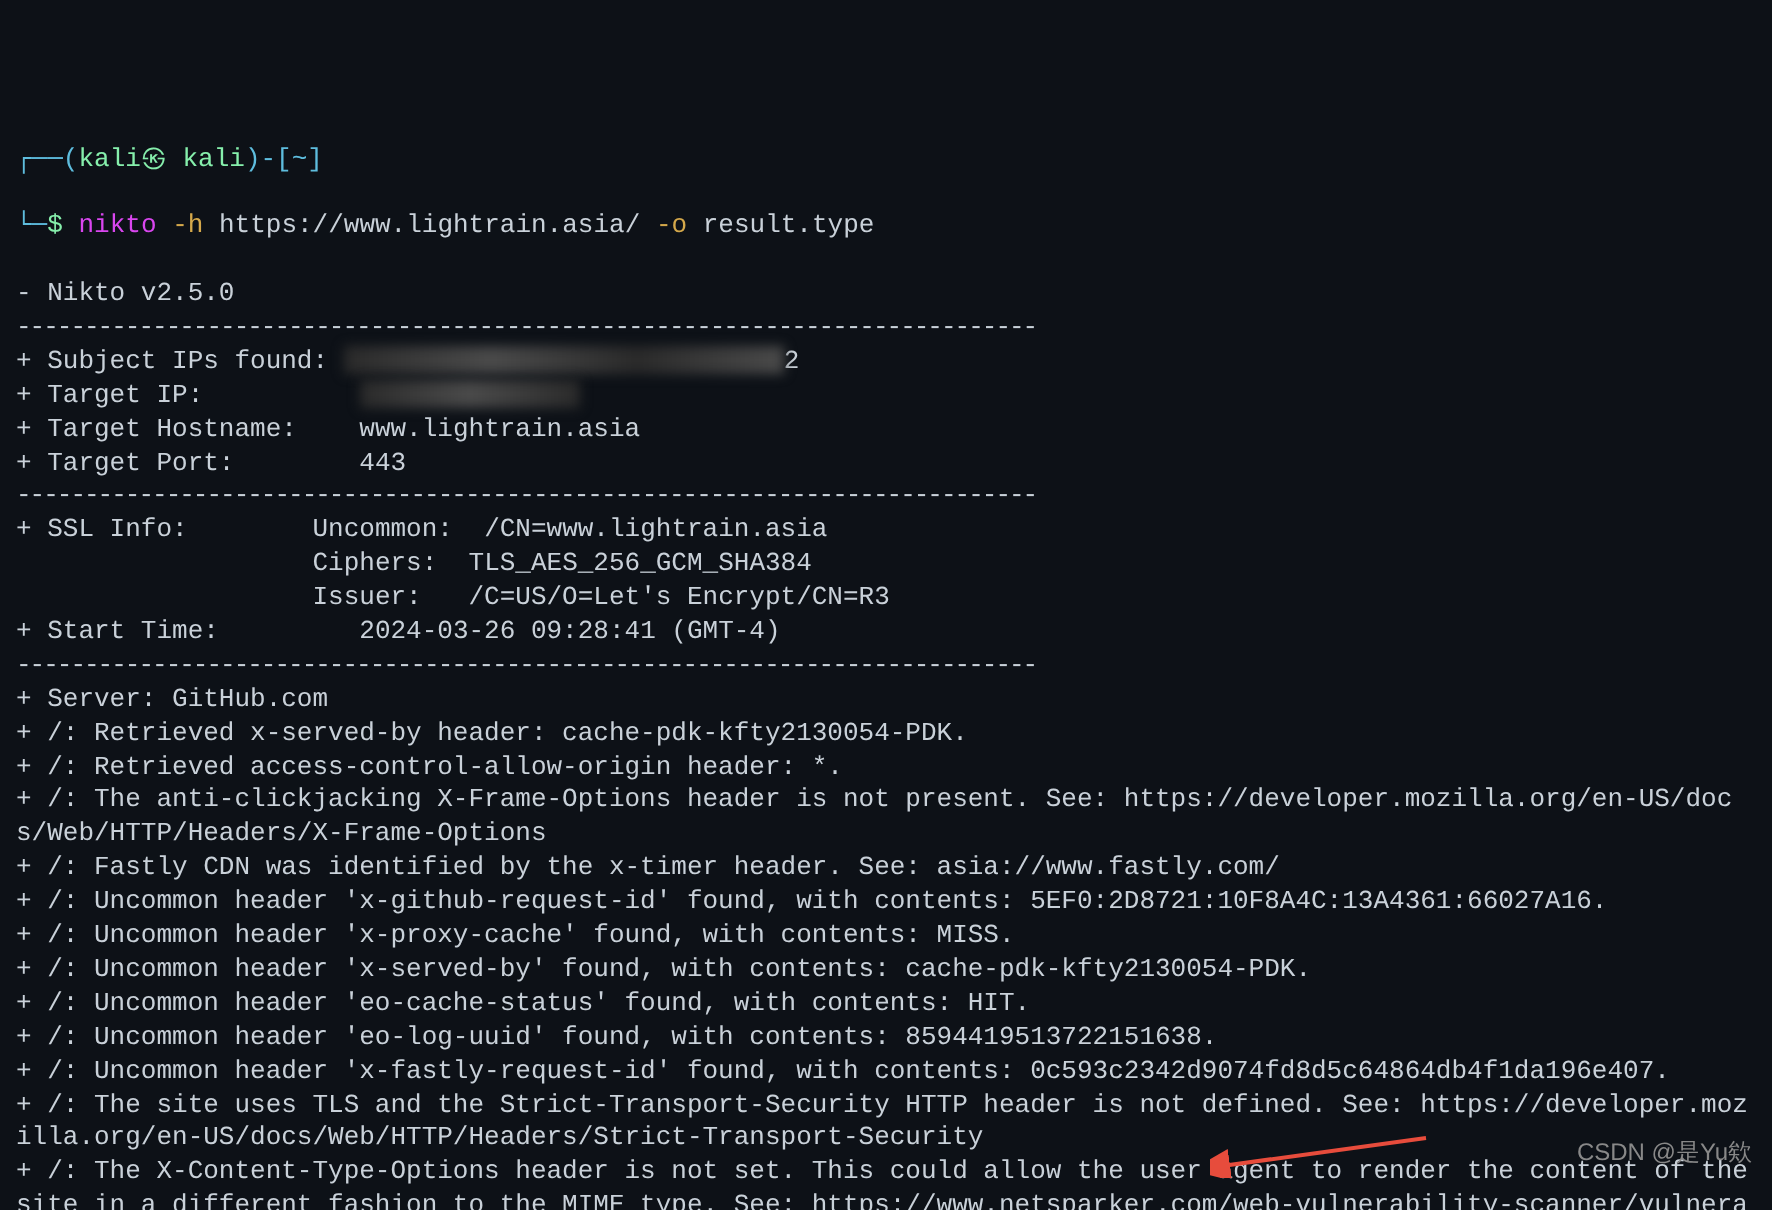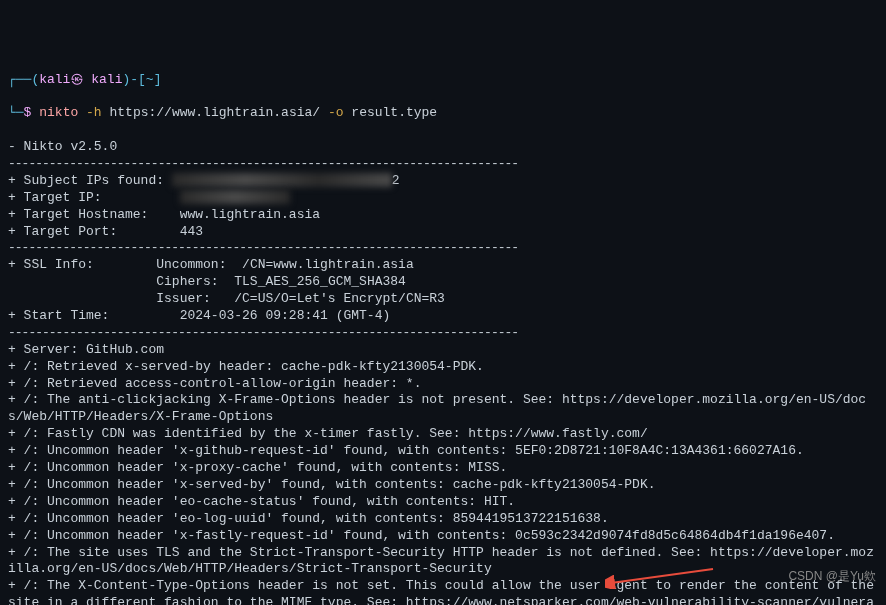--- a/index.html
+++ b/index.html
@@ -12,22 +12,22 @@
       width: 886px;
       height: 605px;
       padding: 4px 8px;
       overflow: hidden;
       position: relative;
       white-space: pre-wrap;
       word-break: break-all;
     }
     .prompt-line { display: block; }
     .cyan { color: #5ebdde; }
-    .blue { color: #f0abfc; }
-    .green { color: #fca5a5; }
+    .blue { color: #86efac; }
+    .green { color: #d946ef; }
     .yellow { color: #d4a84b; }
     .redacted {
       display: inline-block;
       width: 220px;
       height: 14px;
       background: #3a3a3a;
       vertical-align: middle;
       filter: blur(3px);
       background: linear-gradient(90deg, #2a2a2a, #4a4a4a, #2a2a2a, #4a4a4a);
     }
@@ -74,21 +74,21 @@
 <span class="separator-line">---------------------------------------------------------------------------</span>
 <span><span>+ SSL Info:</span>        <span>Uncommon:</span>  <span>/CN=www.lightrain.asia</span></span>
 <span>                   <span>Ciphers:</span>  <span>TLS_AES_256_GCM_SHA384</span></span>
 <span>                   <span>Issuer:</span>   <span>/C=US/O=Let's Encrypt/CN=R3</span></span>
 <span><span>+ Start Time:</span>         <span>2024-03-26 09:28:41 (GMT-4)</span></span>
 <span class="separator-line">---------------------------------------------------------------------------</span>
 <span>+ Server: GitHub.com</span>
 <span>+ /: Retrieved x-served-by header: cache-pdk-kfty2130054-PDK.</span>
 <span>+ /: Retrieved access-control-allow-origin header: *.</span>
 <span>+ /: The anti-clickjacking X-Frame-Options header is not present. See: https://developer.mozilla.org/en-US/docs/Web/HTTP/Headers/X-Frame-Options</span>
-<span>+ /: Fastly CDN was identified by the x-timer fastly. See: https://www.fastly.com/</span>
+<span>+ /: Fastly CDN was identified by the x-timer header. See: asia://www.fastly.com/</span>
 <span>+ /: Uncommon header 'x-github-request-id' found, with contents: 5EF0:2D8721:10F8A4C:13A4361:66027A16.</span>
 <span>+ /: Uncommon header 'x-proxy-cache' found, with contents: MISS.</span>
 <span>+ /: Uncommon header 'x-served-by' found, with contents: cache-pdk-kfty2130054-PDK.</span>
 <span>+ /: Uncommon header 'eo-cache-status' found, with contents: HIT.</span>
 <span>+ /: Uncommon header 'eo-log-uuid' found, with contents: 8594419513722151638.</span>
 <span>+ /: Uncommon header 'x-fastly-request-id' found, with contents: 0c593c2342d9074fd8d5c64864db4f1da196e407.</span>
 <span>+ /: The site uses TLS and the Strict-Transport-Security HTTP header is not defined. See: https://developer.mozilla.org/en-US/docs/Web/HTTP/Headers/Strict-Transport-Security</span>
 <span>+ /: The X-Content-Type-Options header is not set. This could allow the user agent to render the content of the site in a different fashion to the MIME type. See: https://www.netsparker.com/web-vulnerability-scanner/vulnerabilities/missing-content-type-header/</span>
 
 

